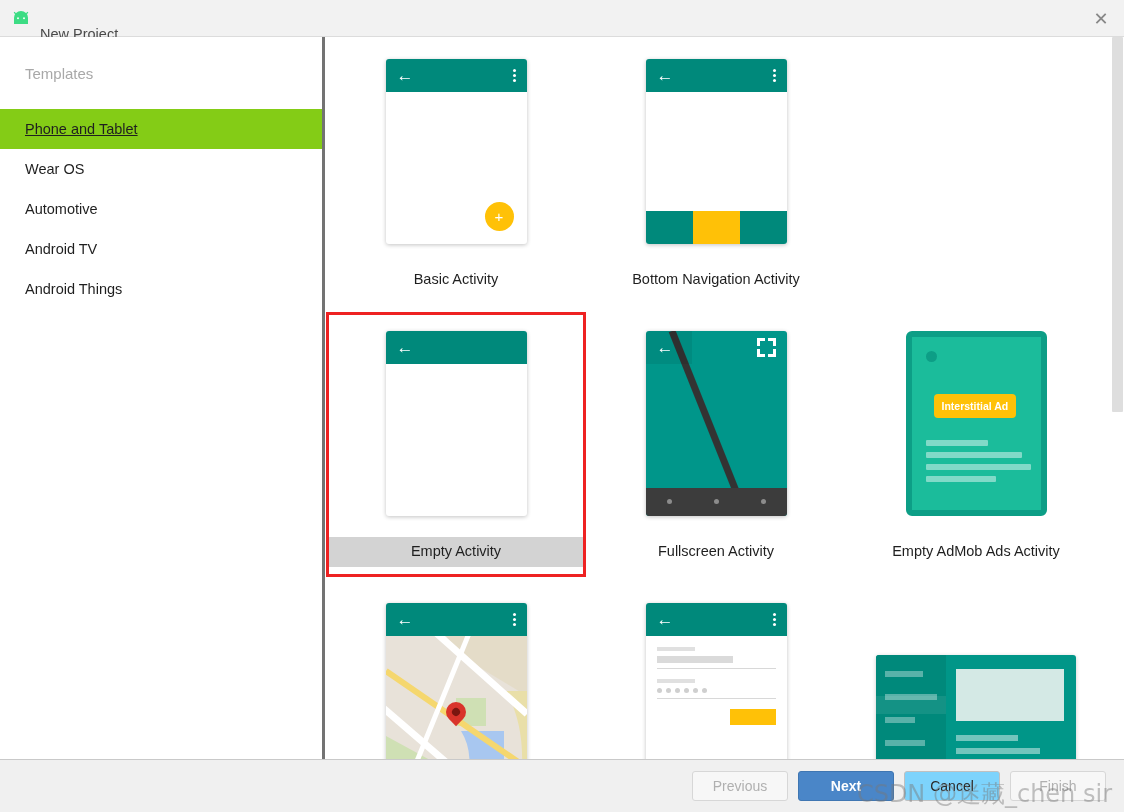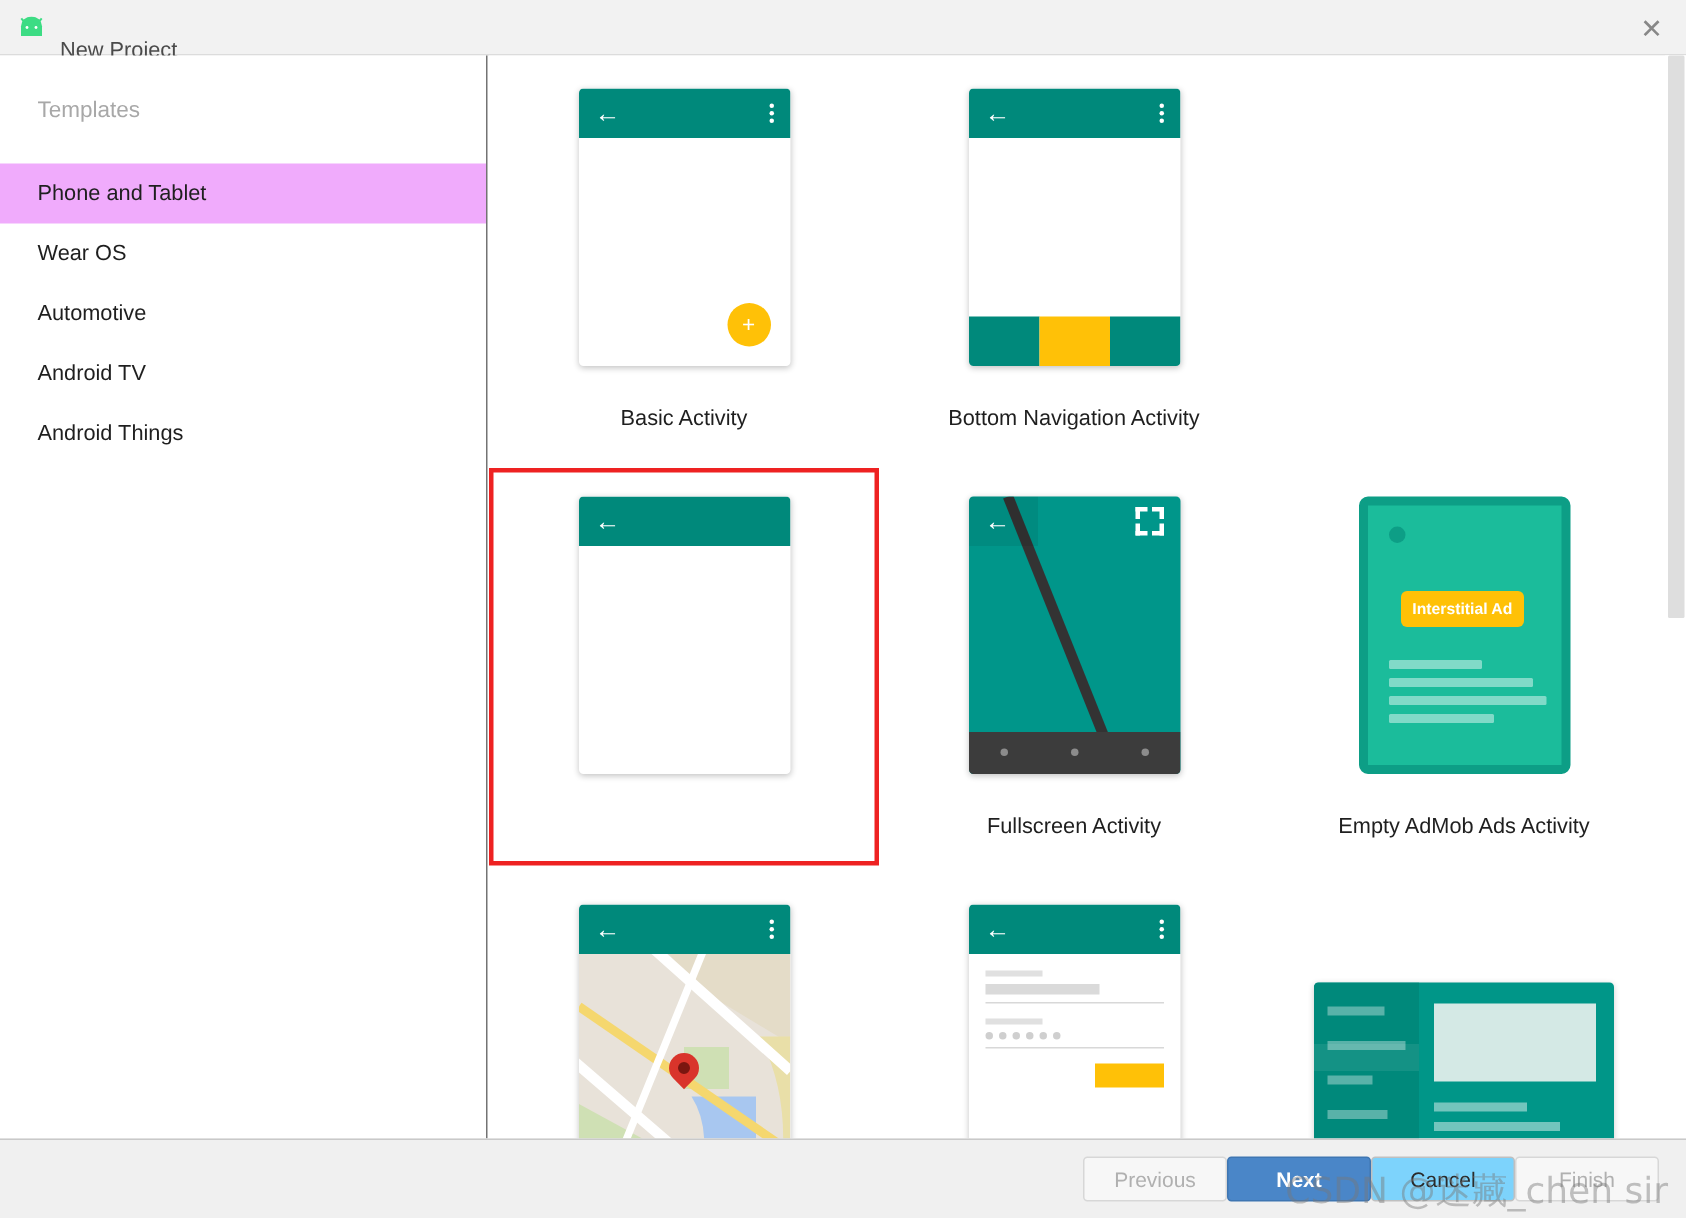--- a/index.html
+++ b/index.html
@@ -36,38 +36,38 @@
     width: 46px; height: 37px;
     display: flex; align-items: center; justify-content: center;
     color: #888; font-size: 18px; cursor: pointer;
   }
 
   
   .sidebar {
     position: absolute; left: 0; top: 37px;
     width: 325px; height: 722px;
     background: #ffffff;
-    border-right: 1px solid #737373;
+    border-right: 3px solid #737373;
   }
   .sidebar-header {
     height: 72px;
     display: flex; align-items: center;
     padding-left: 25px;
     font-size: 15px;
     color: #a8a8a8;
   }
   .sidebar-item {
     height: 40px;
     display: flex; align-items: center;
     padding-left: 25px;
     font-size: 14.5px;
     color: #1f1f1f;
     cursor: pointer;
   }
-  .sidebar-item.selected { background: #f0abfc; }
+  .sidebar-item.selected { background: #84cc16; text-decoration: underline; }
 
   
   .content {
     position: absolute; left: 326px; top: 37px;
     width: 798px; height: 722px;
     background: #ffffff;
     overflow: hidden;
   }
   .grid {
     position: absolute; left: 0; top: 0;
@@ -241,21 +241,21 @@
     border-radius: 1px;
   }
 
   
   .footer {
     position: absolute; left: 0; bottom: 0;
     width: 1124px; height: 53px;
     background: #f0f0f0;
     border-top: 1px solid #c9c9c9;
     display: flex; align-items: center; justify-content: flex-end;
-    padding-right: 18px;
+    gap: 10px; padding-right: 18px;
   }
   .btn {
     min-width: 96px; height: 30px;
     border-radius: 3px;
     font-size: 14px;
     display: flex; align-items: center; justify-content: center;
     border: 1px solid #c0c0c0;
     background: #7dd3fc;
     color: #2b2b2b;
     cursor: pointer;
@@ -362,20 +362,21 @@
 
         <div class="card selected">
           <div class="selection-outline"></div>
           <div class="card-art">
             <div class="phone">
               <div class="appbar">
                 <span class="back-arrow">←</span>
               </div>
             </div>
           </div>
+          <div class="card-label">Empty Activity</div>
         </div>
 
         <div class="card">
           <div class="card-art">
             <div class="phone fullscreen-phone">
               <svg class="fs-diag" viewBox="0 0 141 185" preserveAspectRatio="none">
                 <line x1="26" y1="0" x2="100" y2="185" stroke="#333333" stroke-width="7"></line>
               </svg>
               <div class="fs-shade"></div>
               <div class="fs-top">

